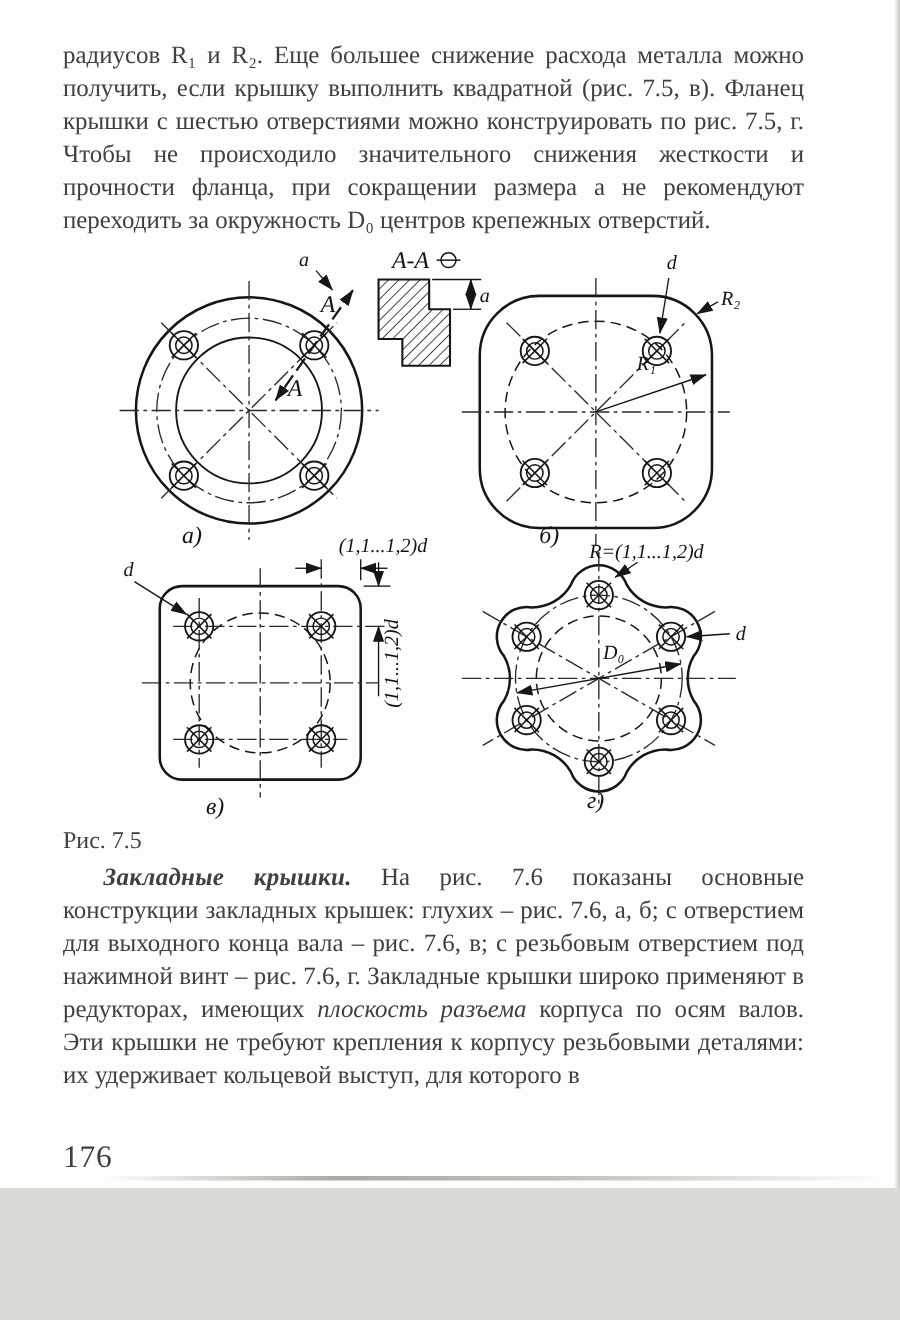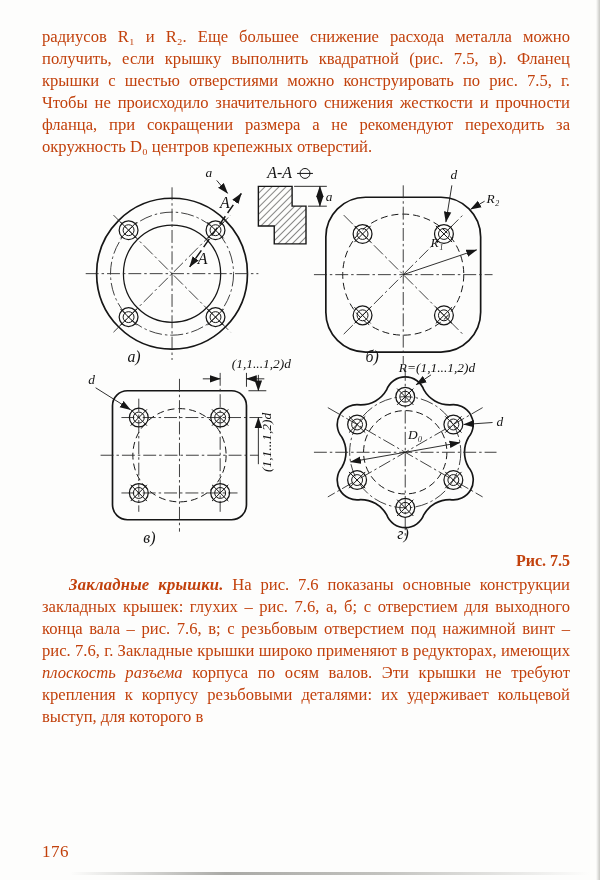--- a/index.html
+++ b/index.html
@@ -1,49 +1,49 @@
 <!DOCTYPE html>
 <html><head>
 <meta charset="utf-8">
 <style>
   html,body{margin:0;padding:0;background:#d9d9d5;}
   .page{
     position:relative;
-    width:600px;height:880px;
+    width:600px;height:792px;
     margin:0 auto;
     background:#fdfdfc;
     box-sizing:border-box;
-    padding:26px 30px 0 42px;
+    padding:26px 64px 0 42px;
     font-family:"Liberation Serif", serif;
-    color:#c2410c;
+    color:#404040;
     overflow:hidden;
   }
   .page::after{
     content:"";position:absolute;top:0;right:0;width:4px;height:100%;
     background:linear-gradient(to left,#c7c7c3,rgba(255,255,255,0));
     pointer-events:none;
   }
   p.body{
     font-size:16.6px;
     line-height:22px;
     text-align:justify;
     margin:0;
   }
   p.indent{text-indent:27px;}
   figure{margin:6px 0 4px 0;}
   figcaption{
-    text-align:right;
-    font-weight:bold;
+    text-align:left;
+    font-weight:normal;
     font-size:16px;
     margin-top:0px;
   }
   .pageno{
     position:absolute;
-    left:42px;bottom:18px;
-    font-size:17px;
+    left:42px;bottom:8px;
+    font-size:21px;
     letter-spacing:0.5px;
   }
   .scan-edge{
     position:absolute;bottom:5px;left:70px;right:10px;height:3px;
     background:linear-gradient(90deg,rgba(150,150,148,0),#a9a9a5 30%,#c2c2be 60%,rgba(170,170,166,0));
     border-radius:2px;
   }
   
   svg{display:block;margin:0 auto;}
   svg text{font-family:"Liberation Serif", serif;fill:#131313;}

